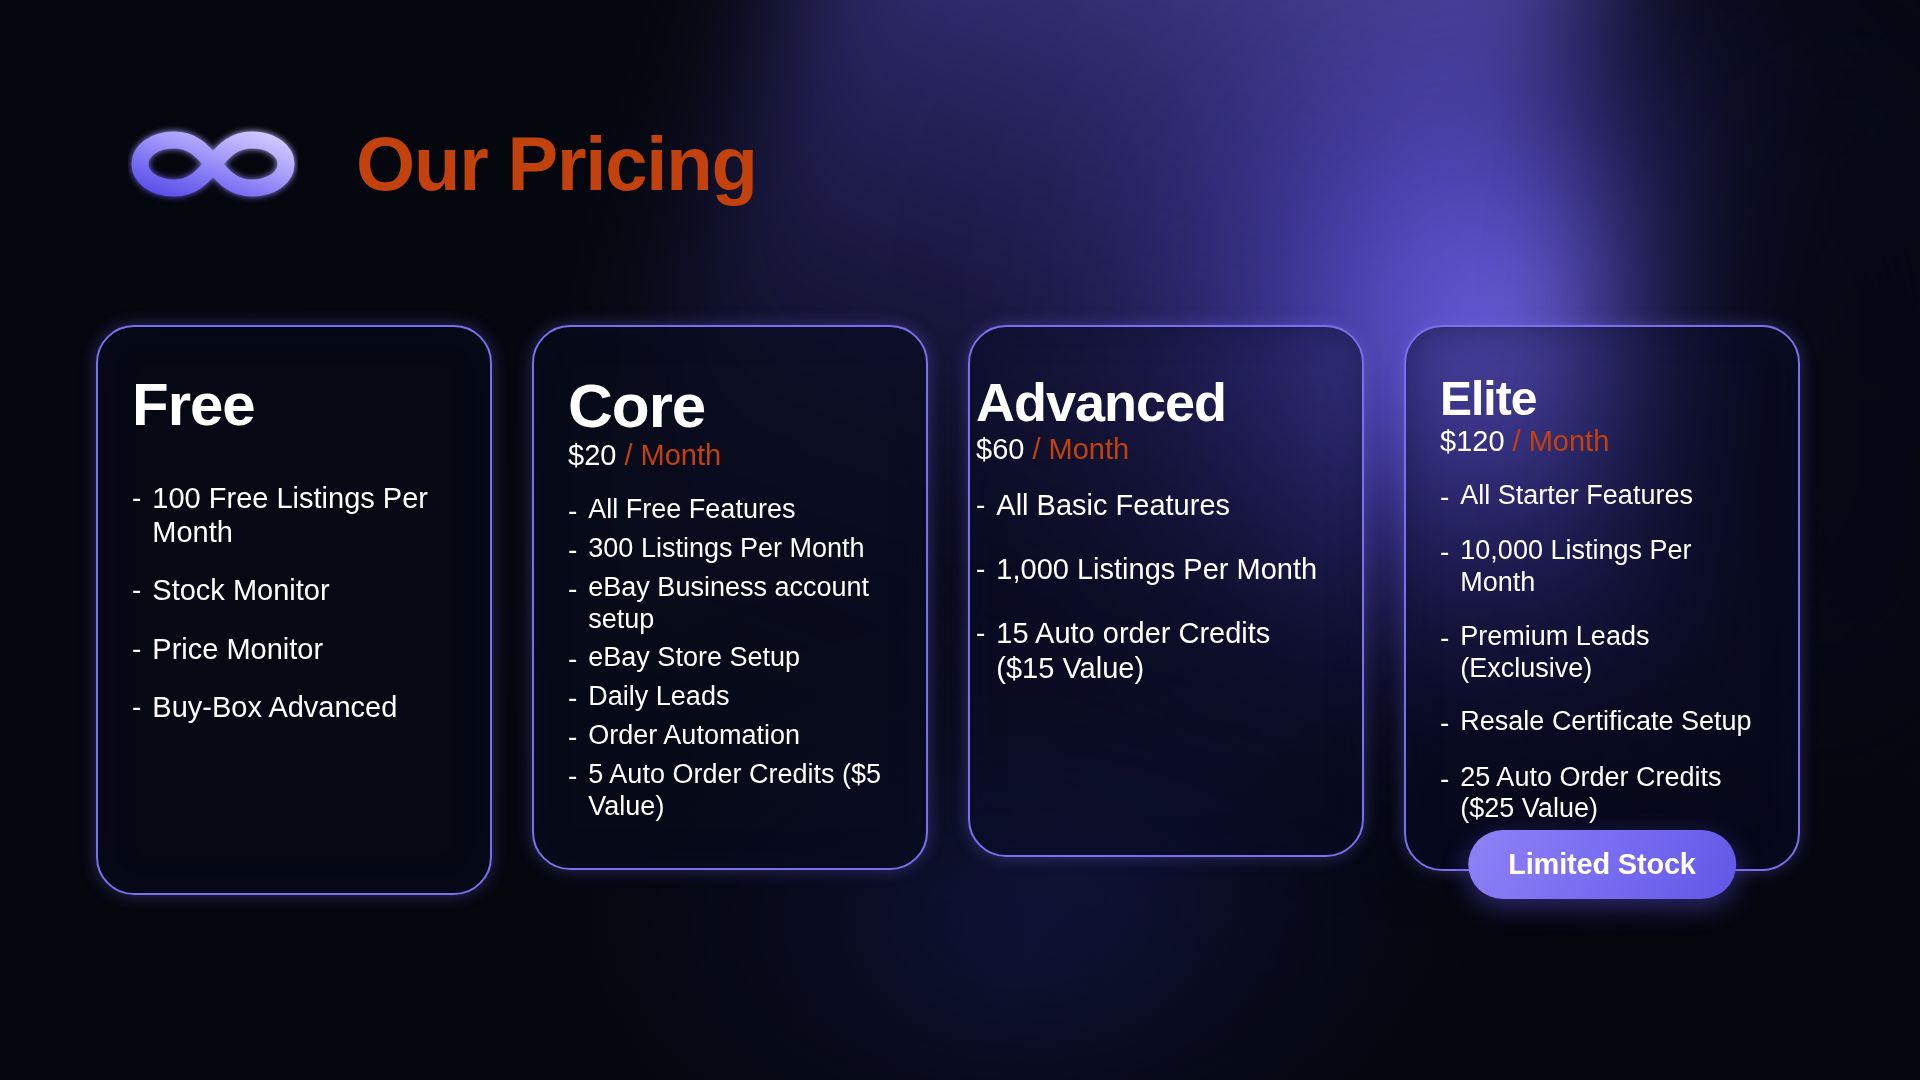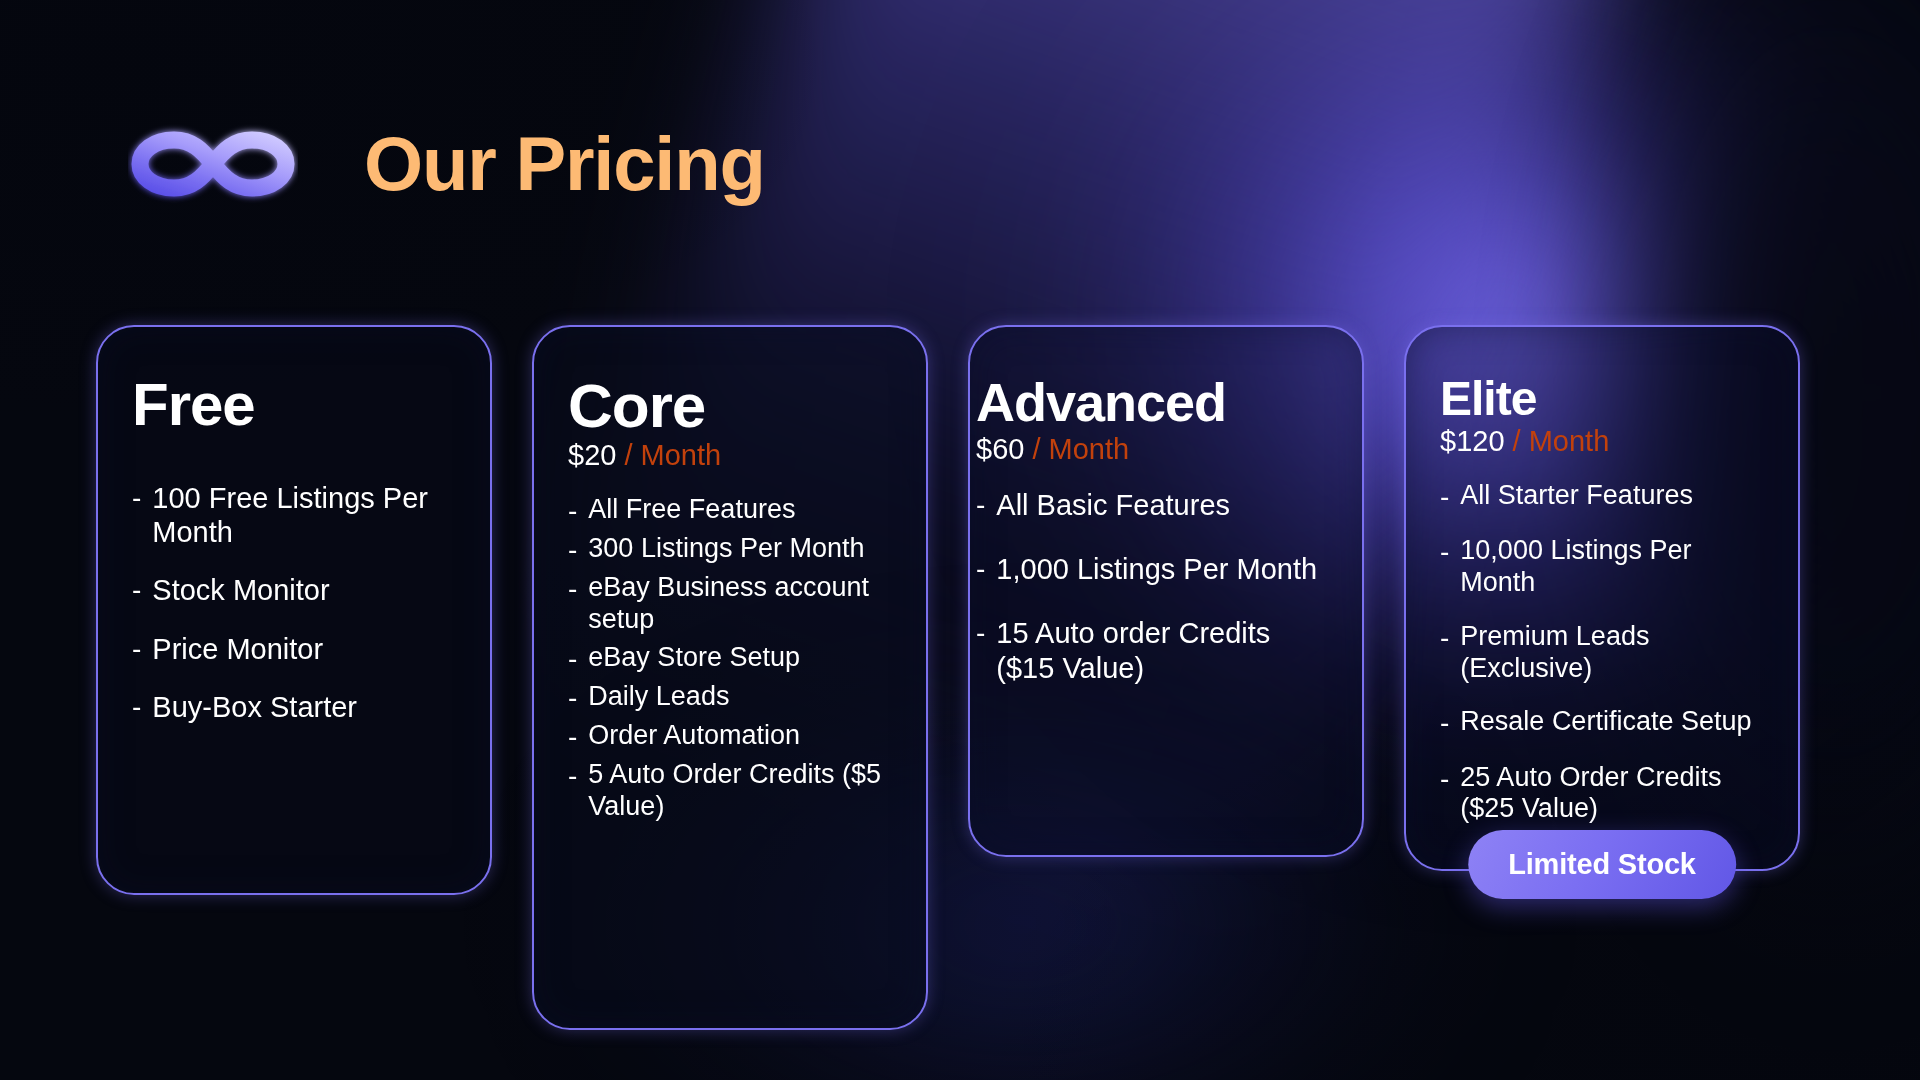--- a/index.html
+++ b/index.html
@@ -92,25 +92,24 @@
     display:flex;
     align-items:center;
     gap:58px;
     z-index:5;
   }
   .logo-mark { width:170px; height:92px; display:block; }
 
   .page-title {
     font-size:76px;
     font-weight:700;
-    color:#fdba74;
+    color:#c2410c;
     letter-spacing:-1.2px;
     line-height:1;
     white-space:nowrap;
-    margin-left:8px;
   }
 
   
   .cards {
     position:absolute;
     left:96px; top:325px;
     width:1735px;
     display:flex;
     gap:40px;
     z-index:5;
@@ -122,21 +121,21 @@
     border:2px solid #7a70ee;
     border-radius:38px;
     background:rgba(7,10,26,0.30);
     padding:48px 34px 40px 34px;
     box-shadow:
         0 0 16px rgba(122,112,238,0.34),
         inset 0 0 34px rgba(10,14,40,0.42);
   }
 
   .card.free     { height:570px; background:rgba(6,9,22,0.76); }
-  .card.core     { height:705px; background:rgba(8,11,30,0.50); }
+  .card.core     { height:545px; background:rgba(8,11,30,0.50); }
   .card.advanced { height:532px; background:rgba(10,14,40,0.38);padding-left:6px; }
   .card.elite    { height:546px; background:rgba(12,16,48,0.34); }
 
   .card-title {
     font-size:62px;
     font-weight:700;
     color:#ffffff;
     line-height:1.0;
     letter-spacing:-1px;
   }
@@ -250,21 +249,21 @@
         <li class="feature">
           <span class="dash">-</span>
           <span class="txt">Stock Monitor</span>
         </li>
         <li class="feature">
           <span class="dash">-</span>
           <span class="txt">Price Monitor</span>
         </li>
         <li class="feature">
           <span class="dash">-</span>
-          <span class="txt">Buy-Box Starter</span>
+          <span class="txt">Buy-Box Advanced</span>
         </li>
       </ul>
     </div>
 
     <div class="card core">
       <div class="card-title">Core</div>
       <div class="price-row">
         <span>$20</span>
         <span class="per">/ Month</span>
       </div>

